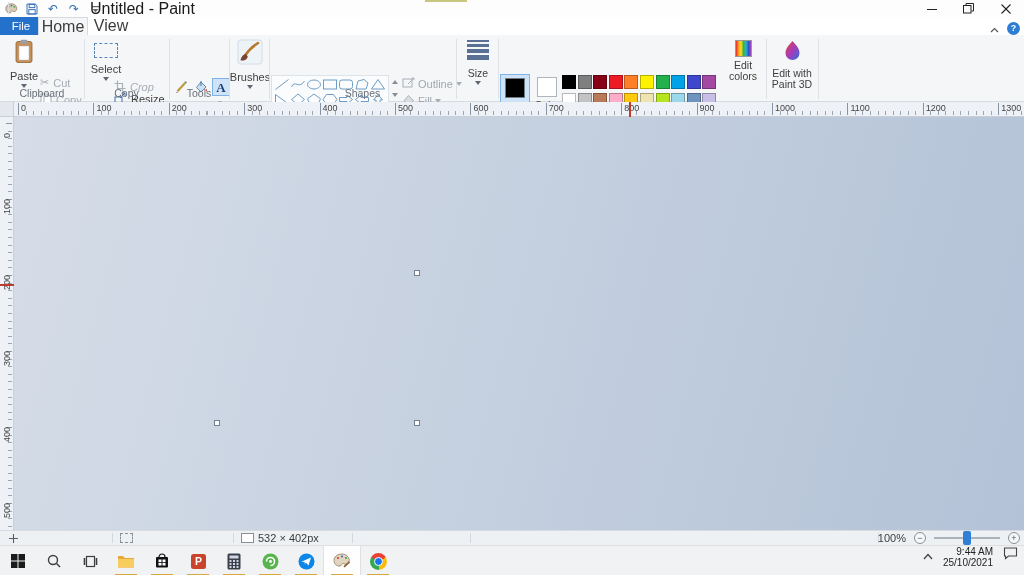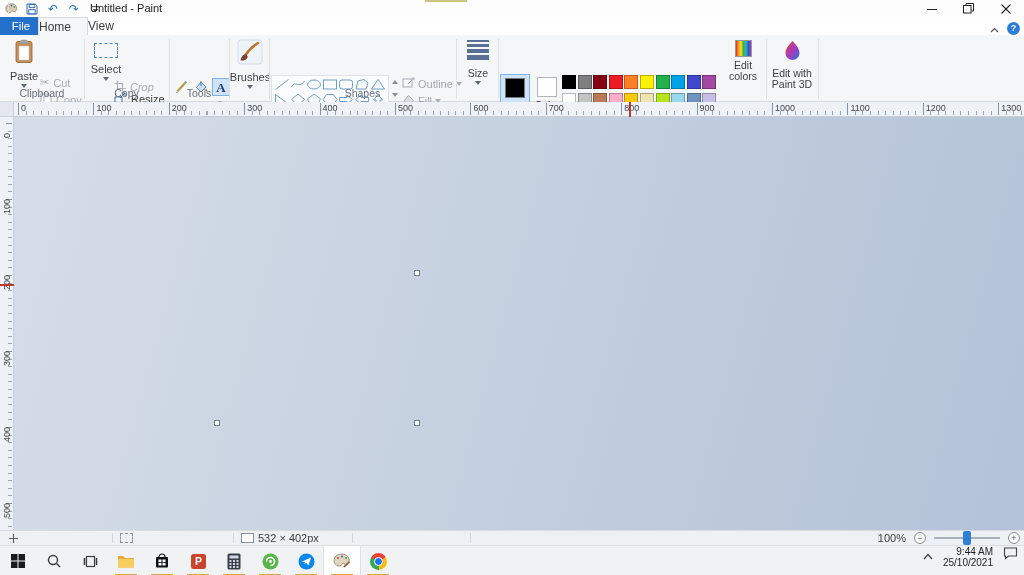--- a/index.html
+++ b/index.html
@@ -6,30 +6,30 @@
   html,body { width:1024px; height:575px; overflow:hidden; }
   body { font-family:"Liberation Sans", sans-serif; background:#fff; position:relative; }
   #screen { position:relative; width:1024px; height:575px; background:#fff; }
 
   
   .titlebar { position:absolute; left:0; top:0; width:1024px; height:17px; background:#fdfdfd; }
   .qat { position:absolute; left:4px; top:1px; display:flex; align-items:center; gap:7px; height:15px; }
   .qat .sep { width:1px; height:11px; background:#d9dde2; }
   .qat-btn { display:flex; align-items:center; justify-content:center; width:14px; height:14px; font-size:11px; }
   .arrow-glyph { font-family:"DejaVu Sans","Liberation Sans",sans-serif; color:#2f6fb3; font-size:12px; line-height:12px; }
-  .title-text { position:absolute; left:90px; top:0; height:17px; line-height:17px; font-size:11px; color:#1b1b1b; }
+  .title-text { position:absolute; left:90px; top:0; height:17px; line-height:17px; font-size:16px; color:#1b1b1b; }
   .winbtns { position:absolute; right:0; top:0; display:flex; }
   .winbtn { width:37px; height:17px; display:flex; align-items:center; justify-content:center; }
   .top-artifact { position:absolute; left:425px; top:0; width:42px; height:2px; background:#c9c77f; }
 
   
   .tabrow { position:absolute; left:0; top:17px; width:1024px; height:18px; background:#ffffff; }
   .tab-file { position:absolute; left:0; top:0; width:42px; height:18px; background:#2471cc; color:#fff;
               font-size:11.5px; text-align:center; line-height:18px; }
-  .tab { position:absolute; top:0; height:18px; font-size:12px; color:#3d3d3d; text-align:left; line-height:18px; }
+  .tab { position:absolute; top:0; height:18px; font-size:16px; color:#3d3d3d; text-align:center; line-height:18px; }
   .tab-home { left:38px; width:50px; background:#f5f6f7; border:1px solid #d6dbe1; border-bottom:none; }
   .tab-view { left:88px; width:46px; }
   .tab-extras { position:absolute; right:4px; top:2px; display:flex; align-items:center; gap:8px; }
   .help-circle { width:13px; height:13px; border-radius:50%; background:#2d7dd2; color:#fff; font-size:9px;
                  font-weight:bold; display:flex; align-items:center; justify-content:center; }
 
   
   .ribbon { position:absolute; left:0; top:35px; width:1024px; height:67px; background:#f5f6f7; border-bottom:1px solid #d7dbe0; }
   .rsep { position:absolute; top:4px; height:60px; width:1px; background:#dde1e6; }
   .group-label { position:absolute; bottom:2px; font-size:10.5px; color:#69707a; text-align:center; }

